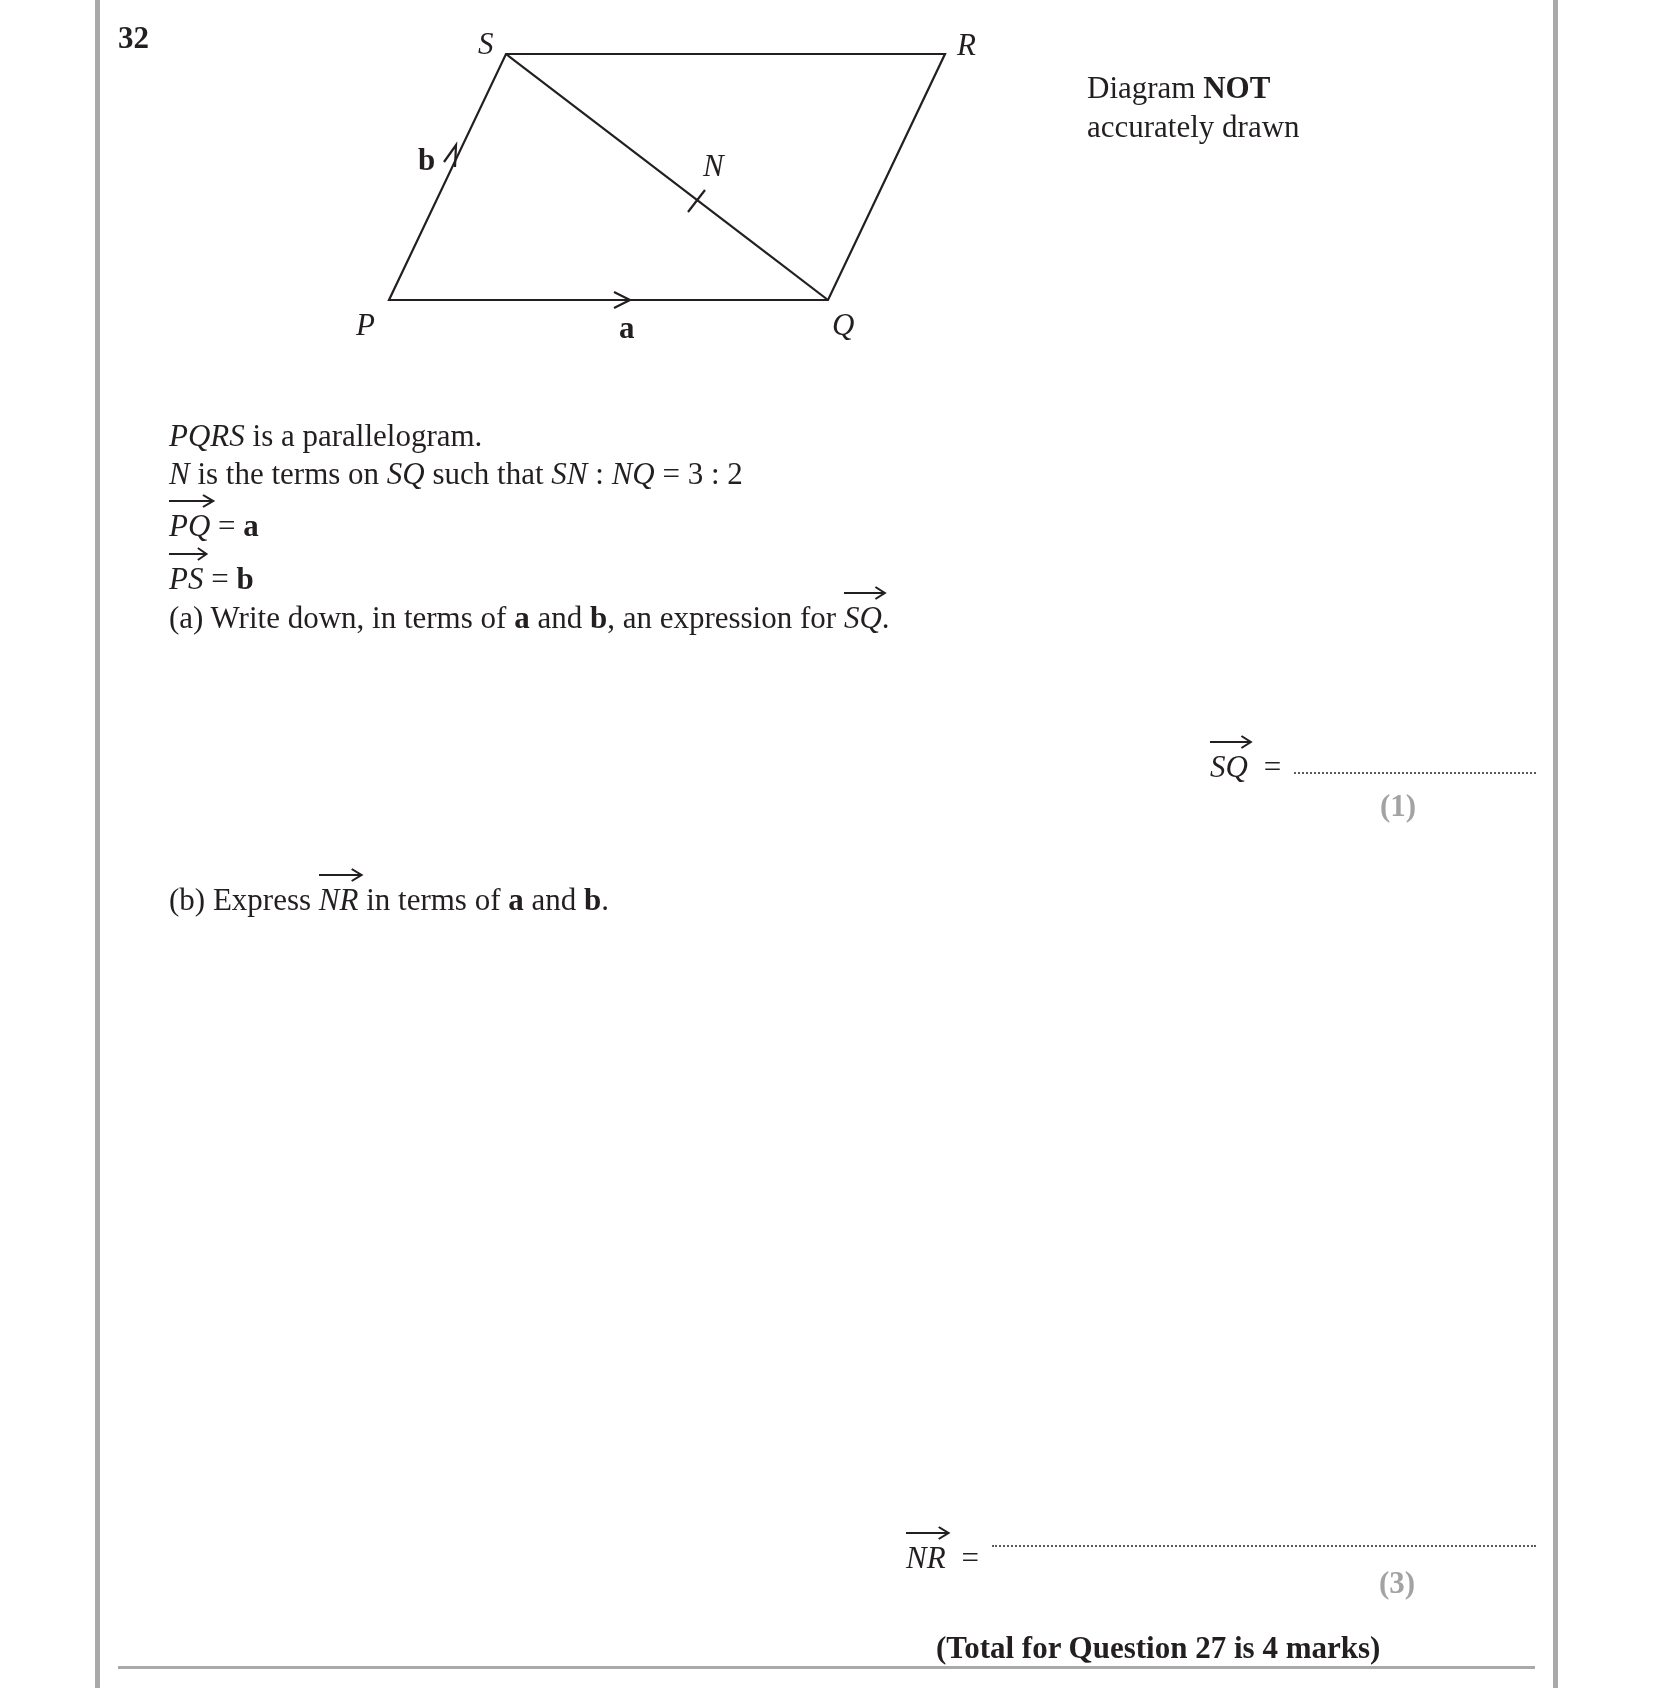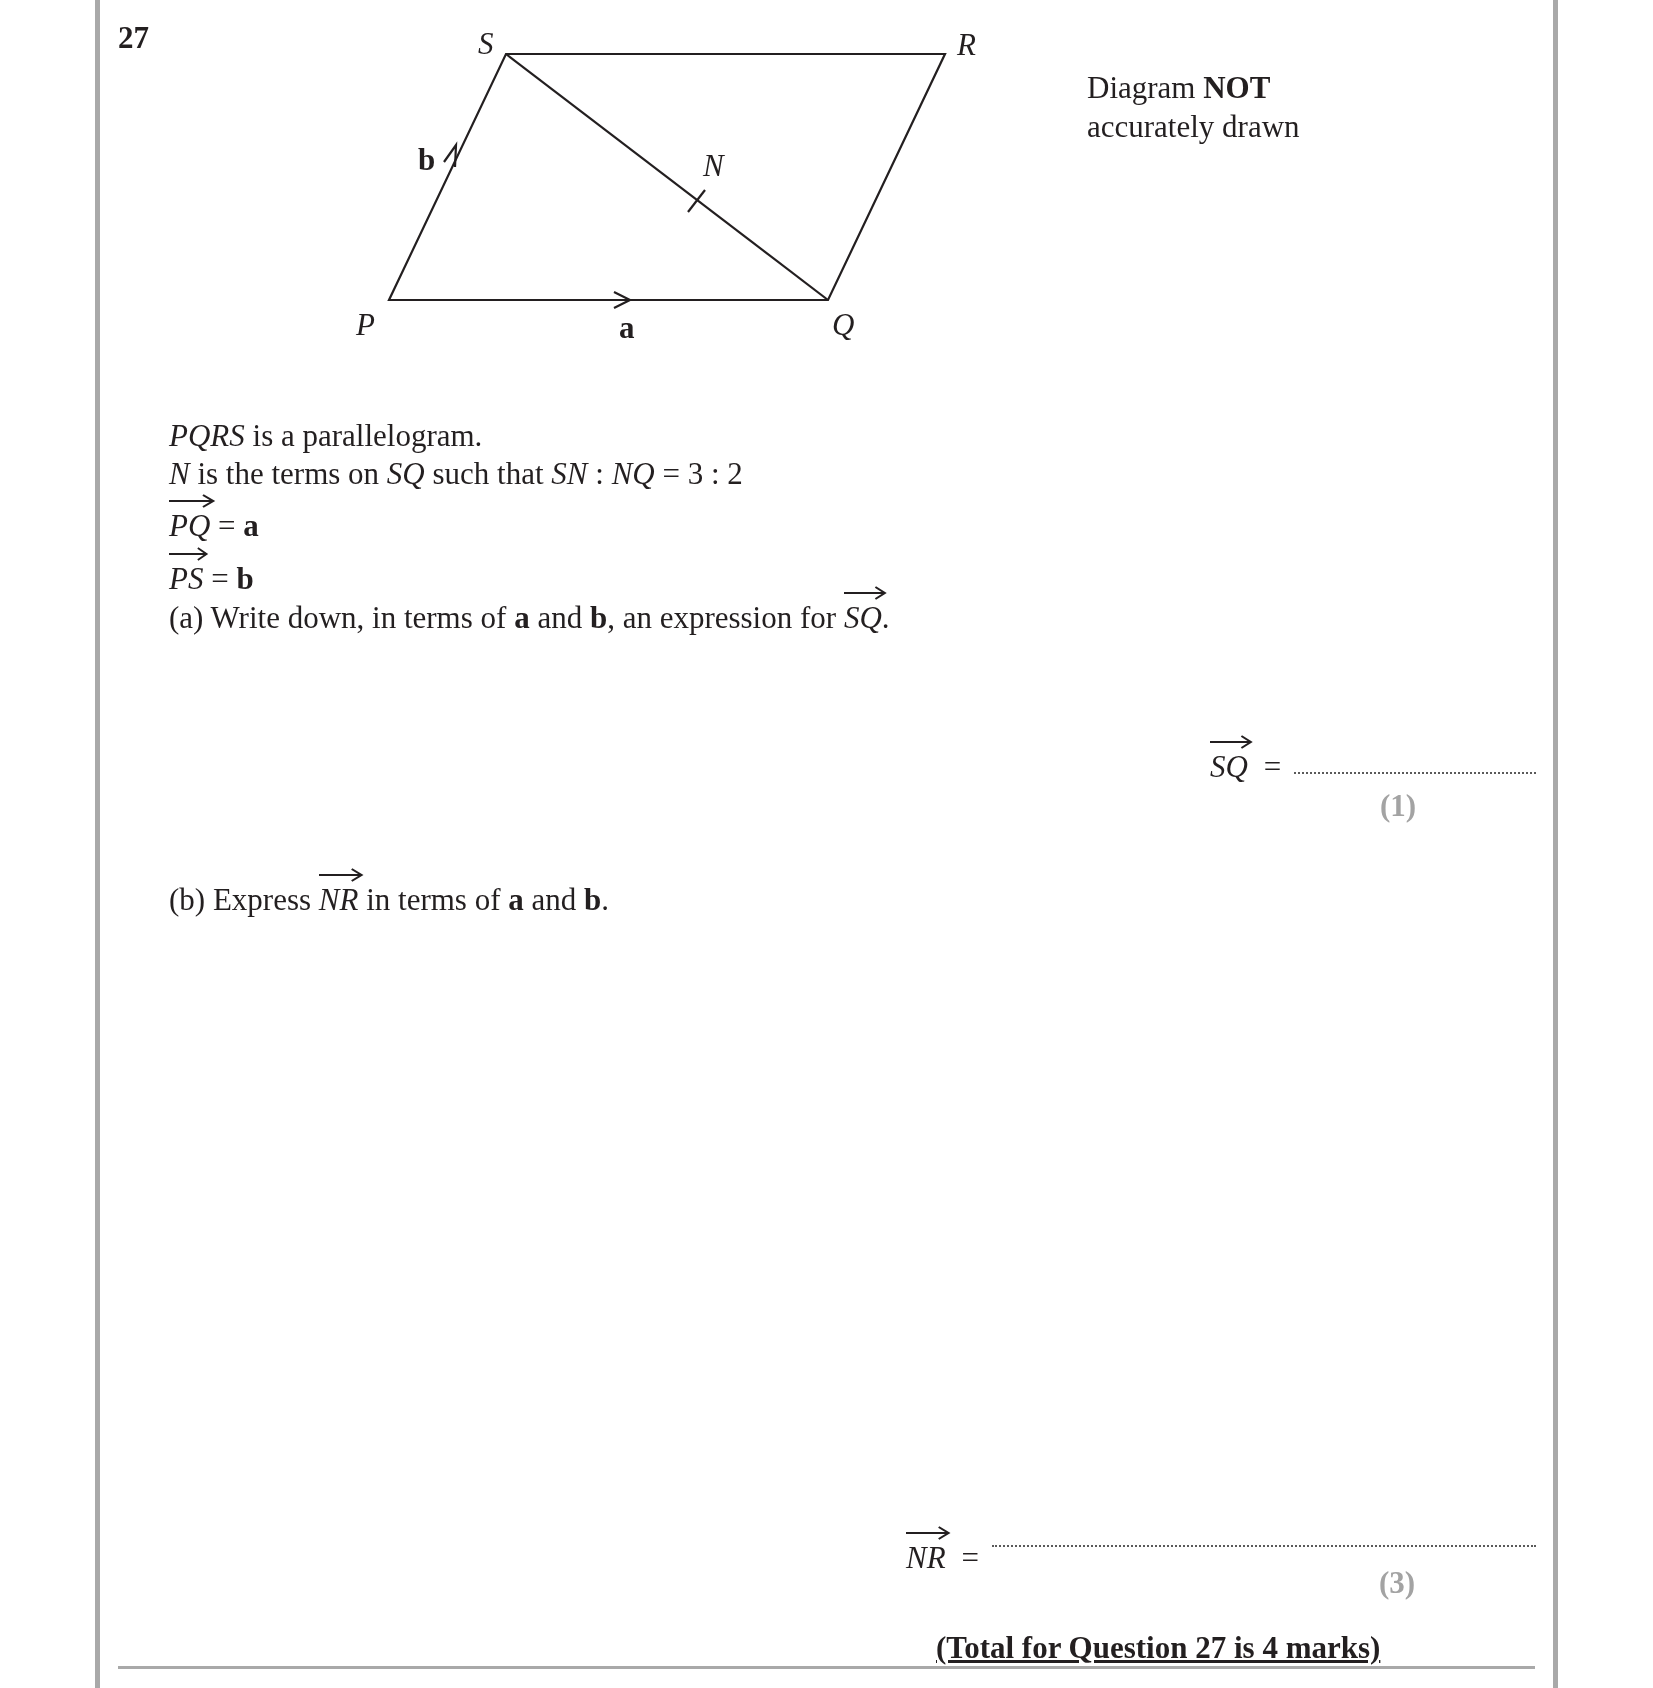--- a/index.html
+++ b/index.html
@@ -23,21 +23,21 @@
   .rule { position:absolute; left:118px; top:1666px; width:1417px; height:3px; background:#a9a9a9; }
   svg.diagram { position:absolute; left:0; top:0; }
   .dlabel { font-size:31px; }
 </style>
 </head>
 <body>
 
 <div class="border-left"></div>
 <div class="border-right"></div>
 
-<div class="abs qnum">27</div>
+<div class="abs qnum">32</div>
 
 <svg class="diagram" width="1653" height="380" viewBox="0 0 1653 380">
   <g stroke="#231f20" stroke-width="2.2" fill="none" stroke-linejoin="miter">
     <polygon points="389,300 828,300 945,54 506,54"></polygon>
     <line x1="506" y1="54" x2="828" y2="300"></line>
 
     <line x1="688" y1="212" x2="705" y2="190"></line>
 
     <polyline points="614,292 630,300 614,308"></polyline>
 
@@ -120,14 +120,14 @@
           <polyline points="30,2 39,8 30,14" fill="none" stroke="#231f20" stroke-width="2"></polyline>
         </svg>
       </span><span>NR</span></span>
   <span style="margin-left:8px;">=</span>
 </div>
 <div class="dots" style="left:992px;top:1545px;width:544px;">
   <span class="abs" style="left:4px;top:-30px;font-size:28px;"></span>
 </div>
 <div class="abs marks" style="left:1379px;top:1565px;">(3)</div>
 
-<div class="abs total" style="left:936px;top:1630px;text-decoration:underline;">(Total for Question 27 is 4 marks)</div>
+<div class="abs total" style="left:936px;top:1630px;">(Total for Question 27 is 4 marks)</div>
 <div class="rule"></div>
 
 </body></html>

